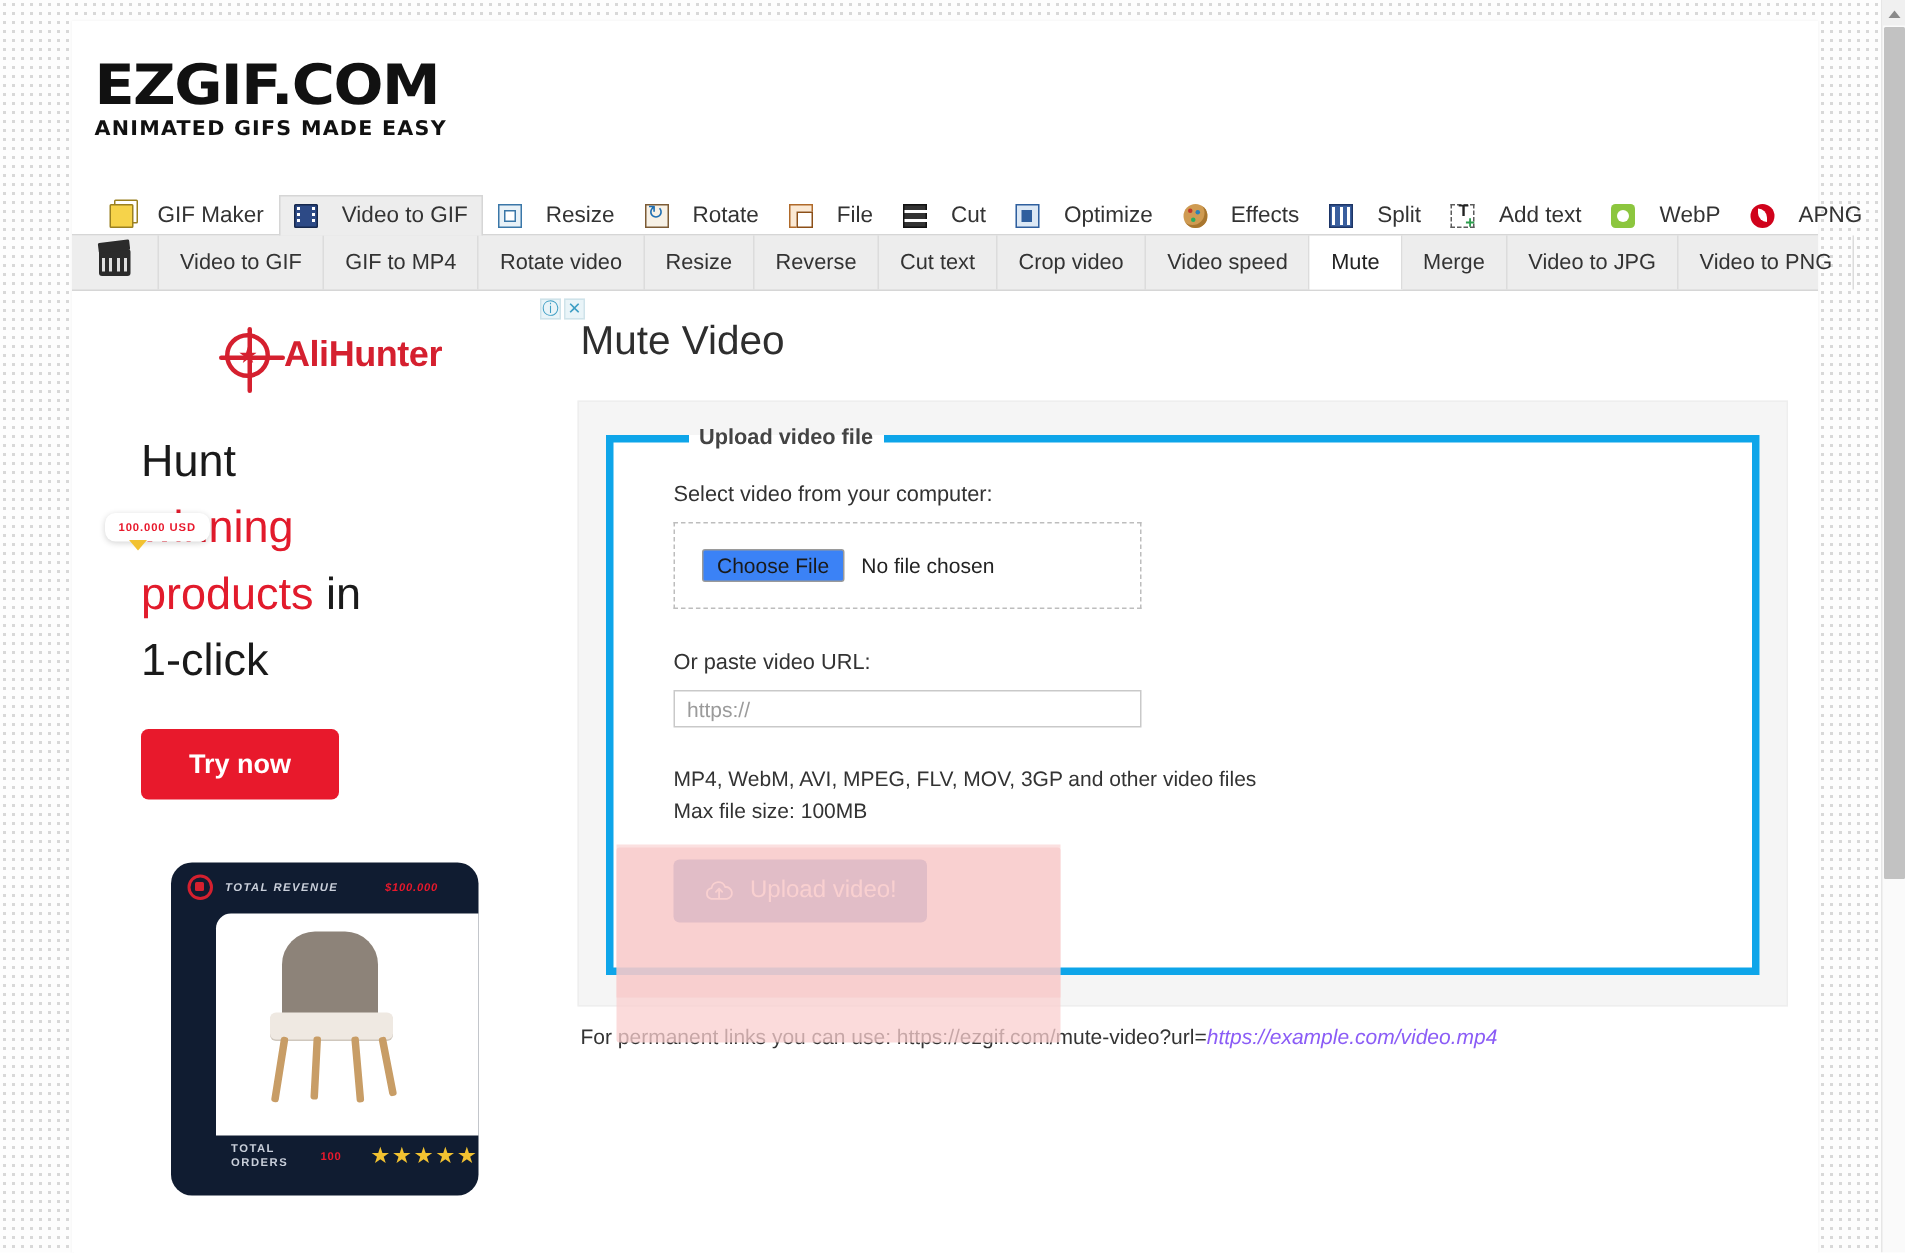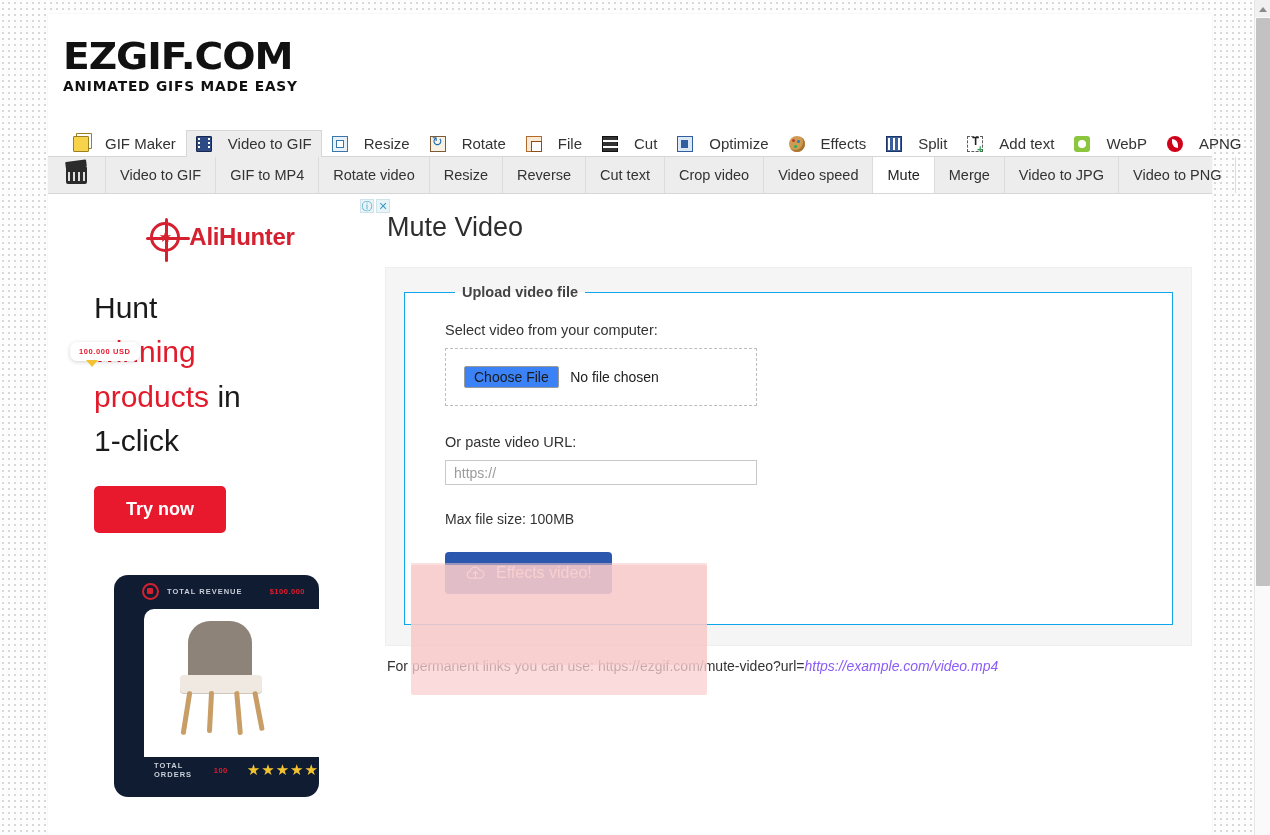--- a/index.html
+++ b/index.html
@@ -197,22 +197,22 @@
     display:inline-block; margin-top:22px;
     background:#e8192c; color:#fff; font-size:18px; font-weight:bold;
     padding:13px 32px; border-radius:5px; cursor:pointer;
   }
   
   #ad-card {
     margin:42px 0 0 66px; width:205px; height:222px;
     background:#101c31; border-radius:14px; position:relative;
   }
   .card-top {
-    position:absolute; left:0; top:0; right:4px; height:34px;
-    display:flex; align-items:center; gap:8px; padding-left:28px;
+    position:absolute; left:0; top:0; right:17px; height:34px;
+    display:flex; align-items:center; gap:8px; padding-left:11px;font-style:italic;
   }
   .card-dot { width:17px; height:17px; border-radius:50%; border:2.5px solid #d5202f; position:relative; }
   .card-dot:after { content:""; position:absolute; left:3px; top:3px; width:6px; height:6px;
     background:#d5202f; border-radius:1px; }
   .card-lbl { font-size:7.5px; font-weight:bold; letter-spacing:1px; color:#c9cfda; }
   .card-val { font-size:7.5px; font-weight:bold; letter-spacing:0.5px; color:#e8192c; margin-left:auto; margin-right:10px; }
   .card-photo {
     position:absolute; left:30px; top:34px; right:0; bottom:40px;
     background:#fff; border-top-left-radius:10px;
     overflow:hidden;
@@ -251,21 +251,21 @@
   #main-col { flex:1; padding:18px 20px 0 12px; }
   #page-title {
     font-size:27px; color:#2e2e2e; font-weight:normal;
     margin:0 0 24px 2px;
   }
   #form-panel {
     background:#f5f5f5; border:1px solid #eeeeee;
     padding:16px 18px 20px 18px;
   }
   fieldset.upload {
-    border:1px solid #0ea5e9; background:#ffffff;
+    border:5px solid #0ea5e9; background:#ffffff;
     margin:0; padding:22px 0 30px 40px;
   }
   fieldset.upload legend {
     font-size:14.5px; font-weight:bold; color:#444; padding:0 7px;
     margin-left:10px;
   }
   .field-label { font-size:14.5px; color:#333; margin-bottom:10px; }
   .filebox {
     width:312px; border:1px dashed #bdbdbd; background:#fff;
     padding:17px 0 17px 18px; margin-bottom:28px;
@@ -475,31 +475,32 @@
 
           <div class="filebox">
             <span class="choose-btn">Choose File</span>
             <span class="nofile">No file chosen</span>
           </div>
 
           <div class="field-label">Or paste video URL:</div>
           <input class="url-input" type="text" placeholder="https://" style="">
 
           <div class="hint">
+            <div>MP4, WebM, AVI, MPEG, FLV, MOV, 3GP and other video files</div>
             <div>Max file size: 100MB</div>
           </div>
 
           <button id="upload-btn">
             <span class="cloud-up">
               <svg viewBox="0 0 21 16" width="21" height="16">
                 <path d="M5.2 13.2 A3.6 3.6 0 0 1 5.4 6.1 A4.6 4.6 0 0 1 14.4 5.4 A3.9 3.9 0 0 1 15.6 13.2 Z" fill="none" stroke="#ffffff" stroke-width="1.2" stroke-linejoin="round"></path>
                 <path d="M10.4 12.6 V 6.6 M10.4 6.4 L 8.3 8.6 M10.4 6.4 L 12.5 8.6" fill="none" stroke="#ffffff" stroke-width="1.2" stroke-linecap="round"></path>
               </svg>
             </span>
-            <span>Effects video!</span>
+            <span>Upload video!</span>
           </button>
         </fieldset>
       </div>
 
       <div class="perm">
         <span>For permanent links you can use: https://ezgif.com/mute-video?url=</span><a href="#">https://example.com/video.mp4</a>
       </div>
     </div>
   </div>
 </div>

